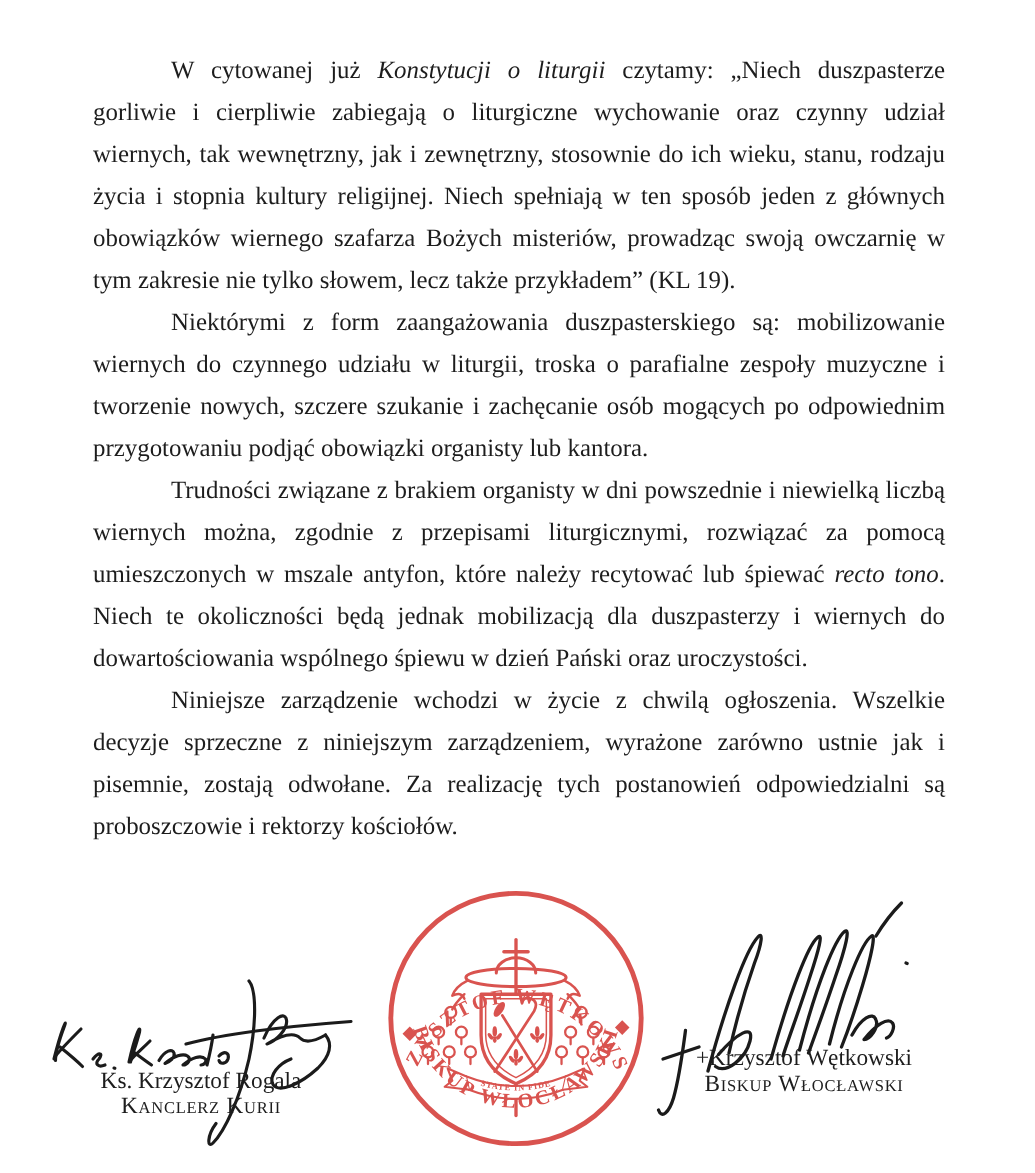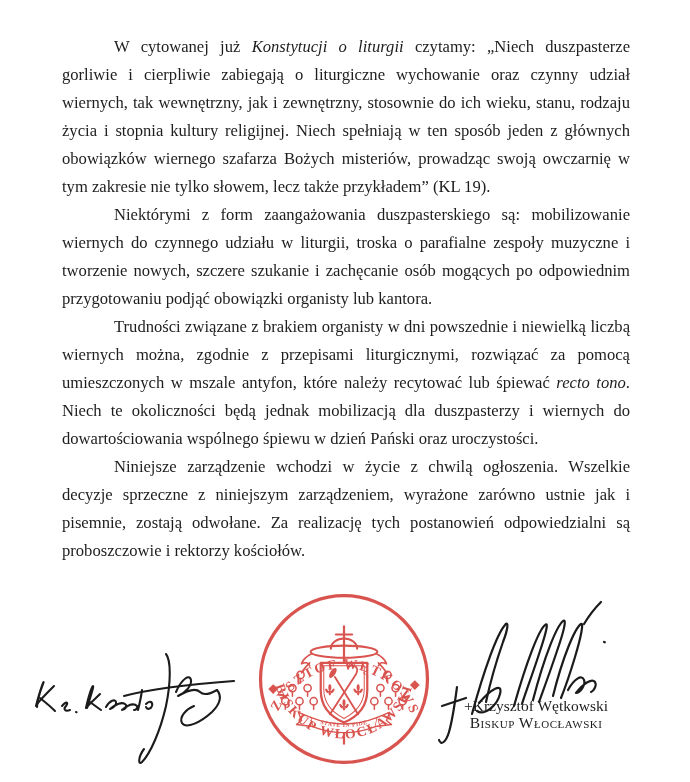--- a/index.html
+++ b/index.html
@@ -192,19 +192,21 @@
       <path d="M 80,122 C 93,76 105,46 111,41 C 115,37 112,49 106,67 C 99,89 91,110 88,120"></path>
       <path d="M 99,116 C 111,70 123,42 129,37 C 133,34 130,47 123,67 C 116,88 109,107 105,118"></path>
       <path d="M 119,112 C 129,72 141,44 147,40 C 150,38 147,53 141,73 C 135,93 129,109 127,114"></path>
       <path d="M 134,106 C 140,95 148,90 150,96 C 152,101 146,109 142,109 C 150,99 158,94 161,98 C 163,101 160,107 157,108"></path>
       <path d="M 150,40 C 156,30 162,23 167,18"></path>
       <path d="M 170,58 l 0.8,0.3"></path>
     </g>
   </svg>
 
   <div class="sig-block sig-block-left">
+    <div class="sig-name">Ks. Krzysztof Rogala</div>
+    <div class="sig-title">Kanclerz Kurii</div>
   </div>
   <div class="sig-block sig-block-right">
     <div class="sig-name">+Krzysztof Wętkowski</div>
     <div class="sig-title">Biskup Włocławski</div>
   </div>
 
 </div>
 
 </body></html>

